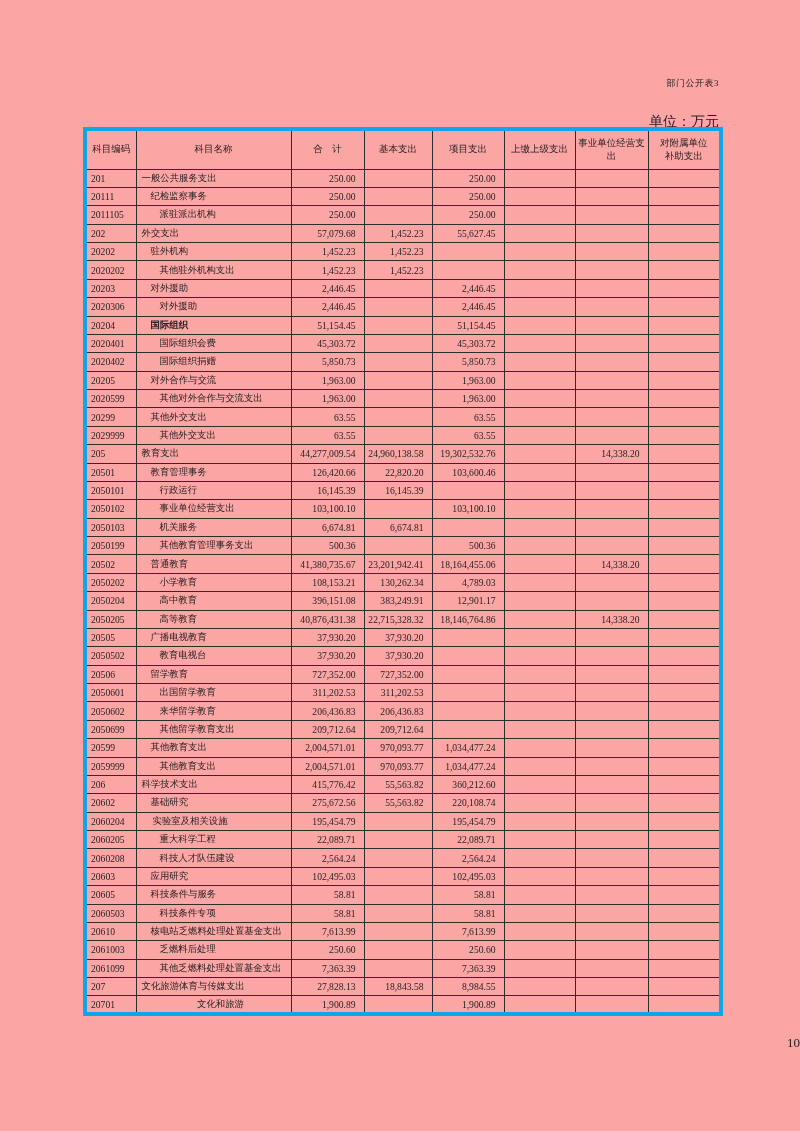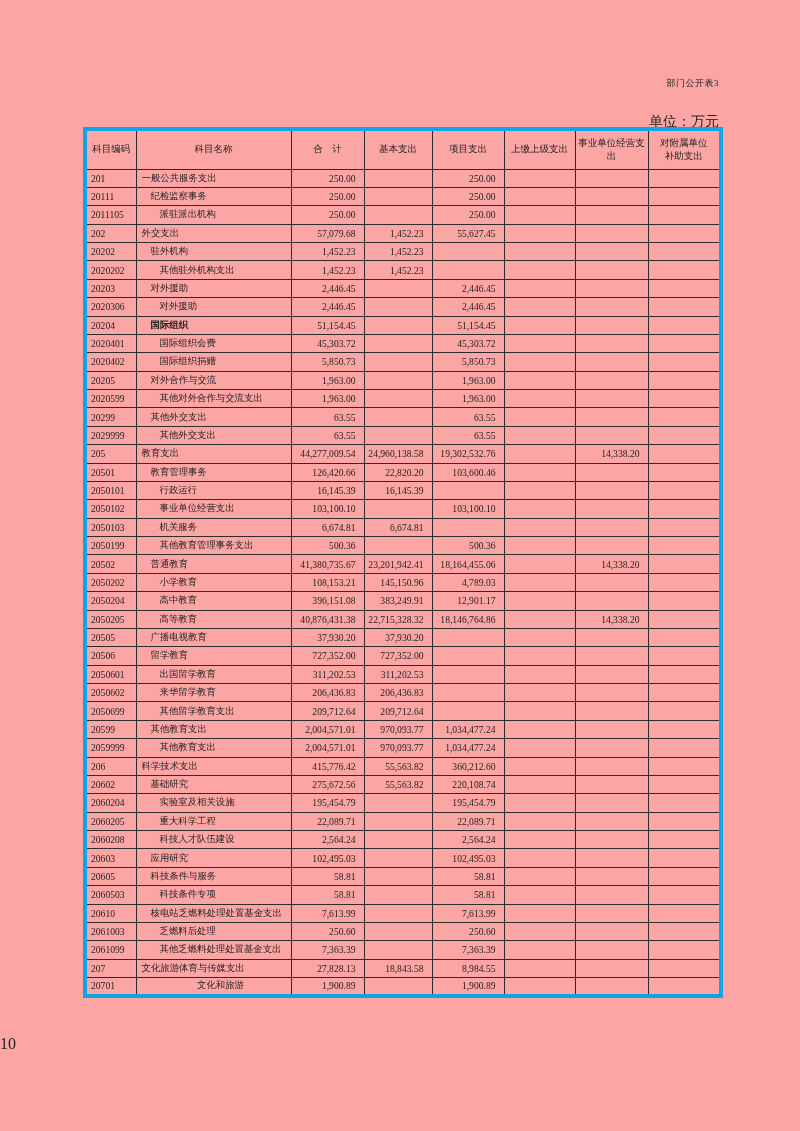--- a/index.html
+++ b/index.html
@@ -49,21 +49,21 @@
   .budget-table tbody tr { height:18.38px; }
   .budget-table td {
     font-size:9.6px;
     white-space:nowrap;
   }
   td.c-code { text-align:left; padding-left:4px; }
   td.c-name { text-align:left; font-size:9.4px; }
   td.c-num  { text-align:right; padding-right:8px; }
   .page-number {
     position:absolute; top:1035px; left:0; width:100%;
-    text-align:left; font-size:16px;
+    text-align:right; font-size:13px;
   }
 </style>
 </head>
 <body>
 
 <div class="page">
   <div class="doc-label">部门公开表3</div>
   <div class="unit-label">单位：万元</div>
 
   <table class="budget-table">
@@ -307,21 +307,21 @@
           <td class="c-num">23,201,942.41</td>
           <td class="c-num">18,164,455.06</td>
           <td class="c-num"></td>
           <td class="c-num">14,338.20</td>
           <td class="c-num"></td>
         </tr>
         <tr>
           <td class="c-code">2050202</td>
           <td class="c-name" style="padding-left: 23px;">小学教育</td>
           <td class="c-num">108,153.21</td>
-          <td class="c-num">145,150.96</td>
+          <td class="c-num">130,262.34</td>
           <td class="c-num">4,789.03</td>
           <td class="c-num"></td>
           <td class="c-num"></td>
           <td class="c-num"></td>
         </tr>
         <tr>
           <td class="c-code">2050204</td>
           <td class="c-name" style="padding-left: 23px;">高中教育</td>
           <td class="c-num">396,151.08</td>
           <td class="c-num">383,249.91</td>
@@ -344,20 +344,30 @@
           <td class="c-code">20505</td>
           <td class="c-name" style="padding-left: 14px;">广播电视教育</td>
           <td class="c-num">37,930.20</td>
           <td class="c-num">37,930.20</td>
           <td class="c-num"></td>
           <td class="c-num"></td>
           <td class="c-num"></td>
           <td class="c-num"></td>
         </tr>
         <tr>
+          <td class="c-code">2050502</td>
+          <td class="c-name" style="padding-left: 23px;">教育电视台</td>
+          <td class="c-num">37,930.20</td>
+          <td class="c-num">37,930.20</td>
+          <td class="c-num"></td>
+          <td class="c-num"></td>
+          <td class="c-num"></td>
+          <td class="c-num"></td>
+        </tr>
+        <tr>
           <td class="c-code">20506</td>
           <td class="c-name" style="padding-left: 14px; font-family: Liberation Serif, serif;">留学教育</td>
           <td class="c-num">727,352.00</td>
           <td class="c-num">727,352.00</td>
           <td class="c-num"></td>
           <td class="c-num"></td>
           <td class="c-num"></td>
           <td class="c-num"></td>
         </tr>
         <tr>
@@ -425,21 +435,21 @@
           <td class="c-name" style="padding-left: 14px;">基础研究</td>
           <td class="c-num">275,672.56</td>
           <td class="c-num">55,563.82</td>
           <td class="c-num">220,108.74</td>
           <td class="c-num"></td>
           <td class="c-num"></td>
           <td class="c-num"></td>
         </tr>
         <tr>
           <td class="c-code">2060204</td>
-          <td class="c-name" style="padding-left: 23px;">实验室及相关设施</td>
+          <td class="c-name" style="padding-left: 16px;">实验室及相关设施</td>
           <td class="c-num">195,454.79</td>
           <td class="c-num"></td>
           <td class="c-num">195,454.79</td>
           <td class="c-num"></td>
           <td class="c-num"></td>
           <td class="c-num"></td>
         </tr>
         <tr>
           <td class="c-code">2060205</td>
           <td class="c-name" style="padding-left: 23px;">重大科学工程</td>

